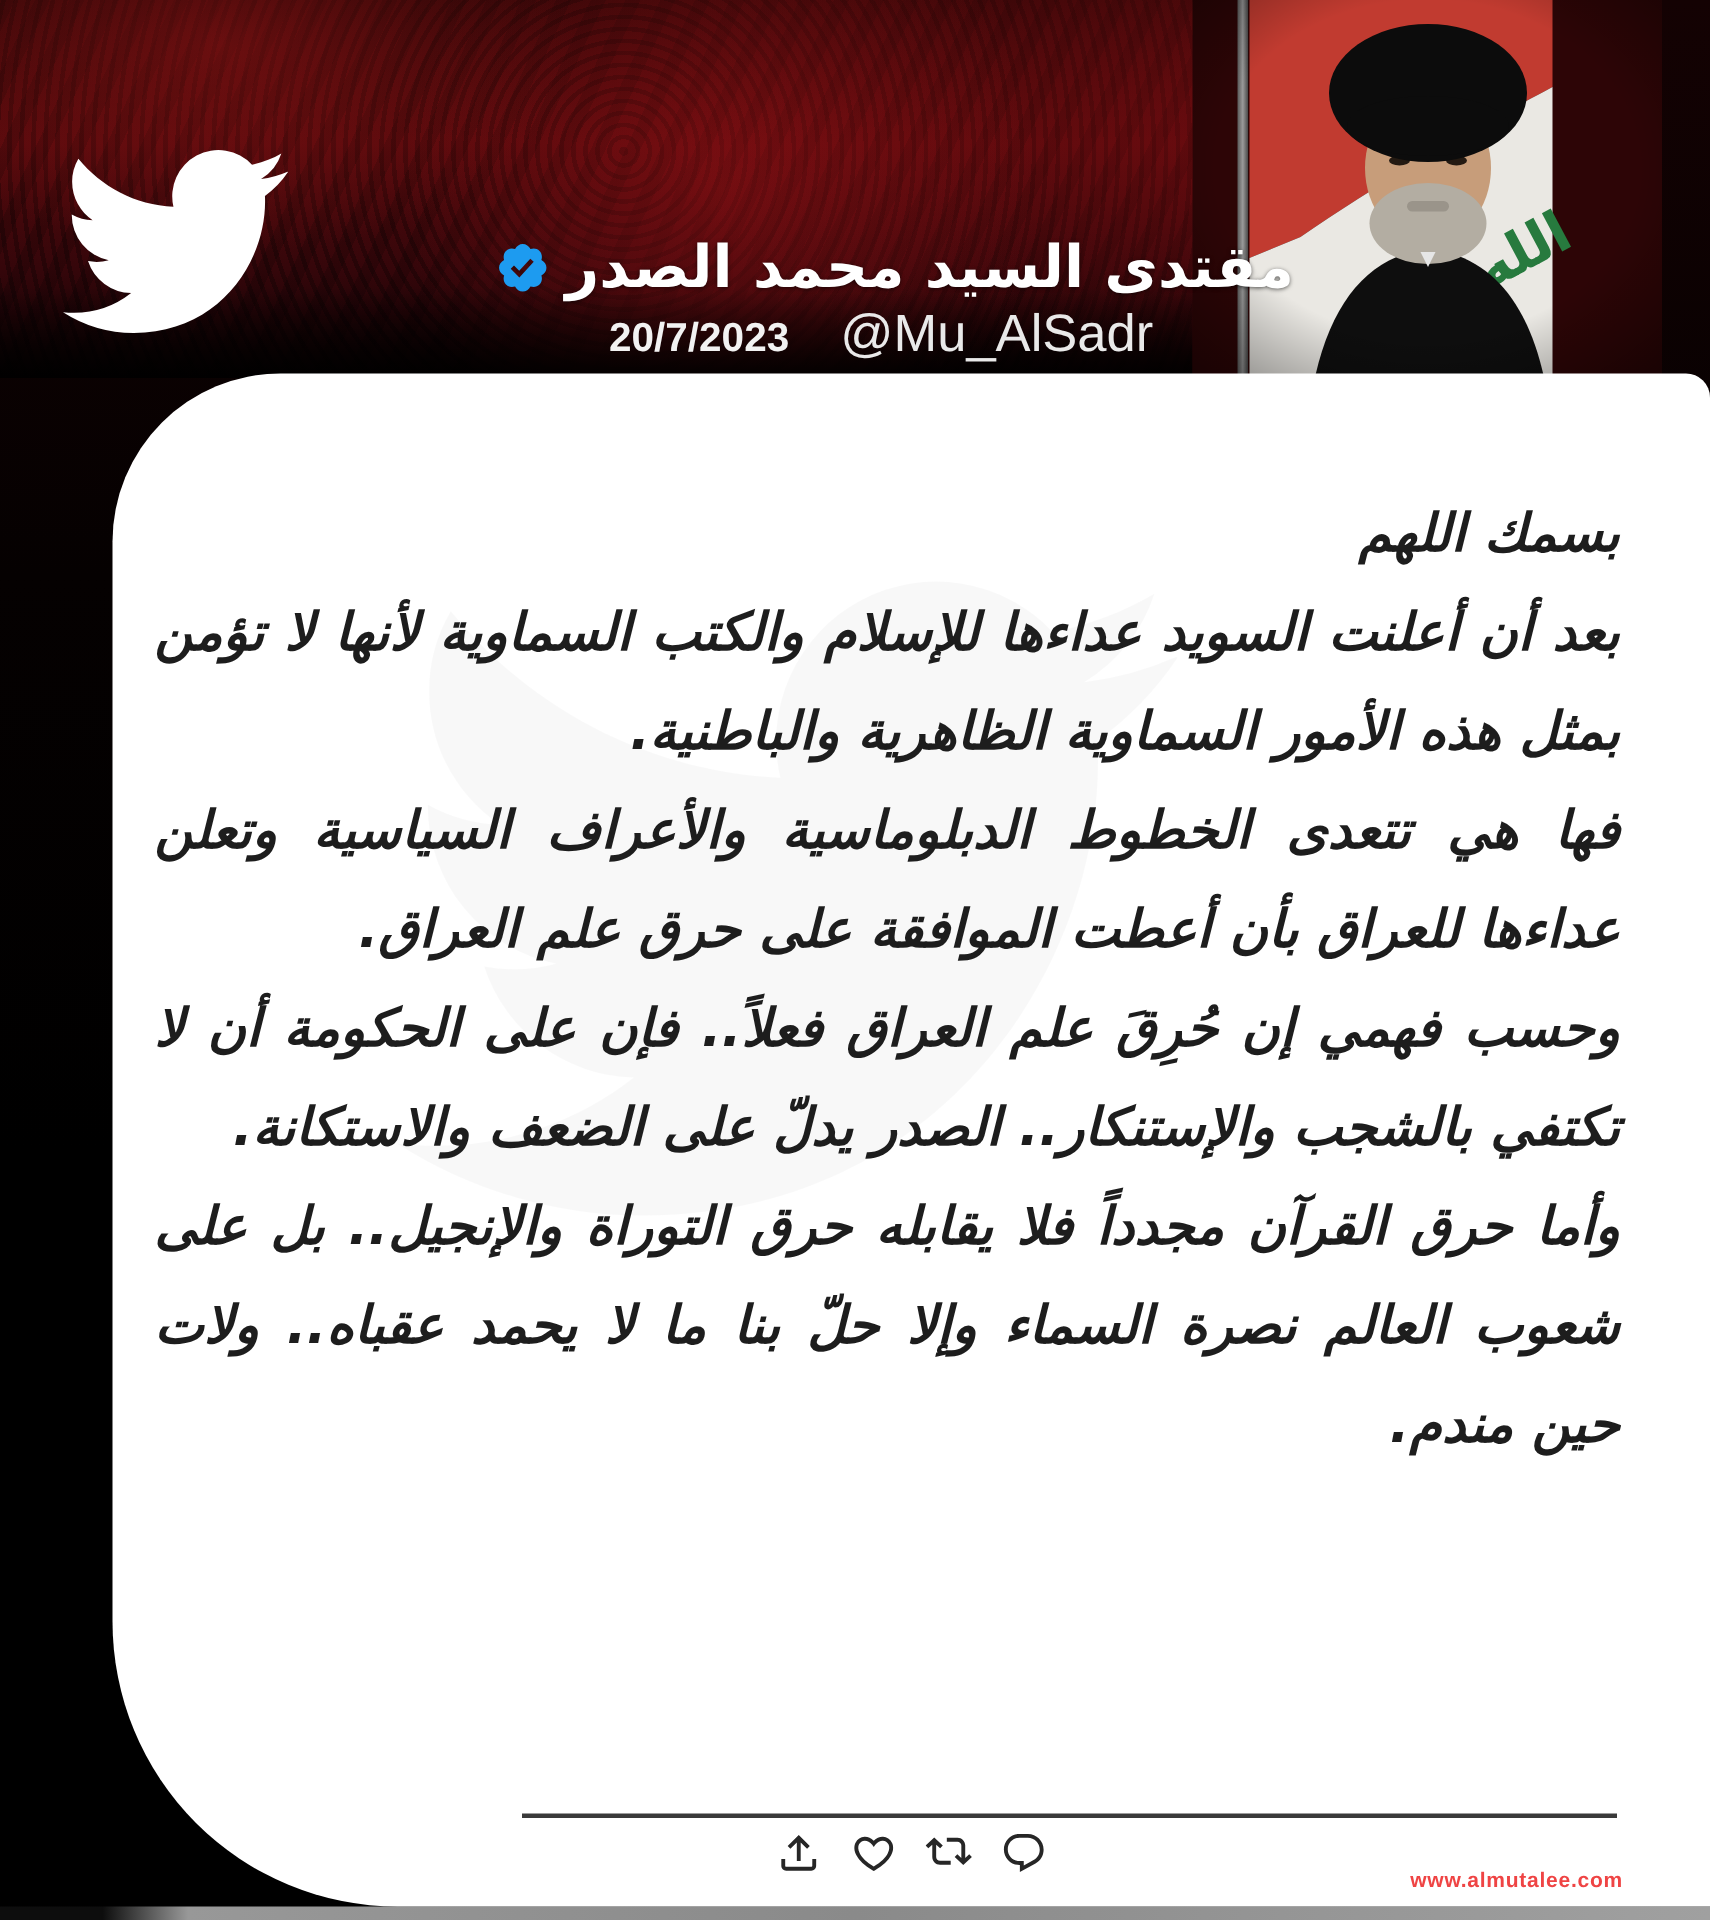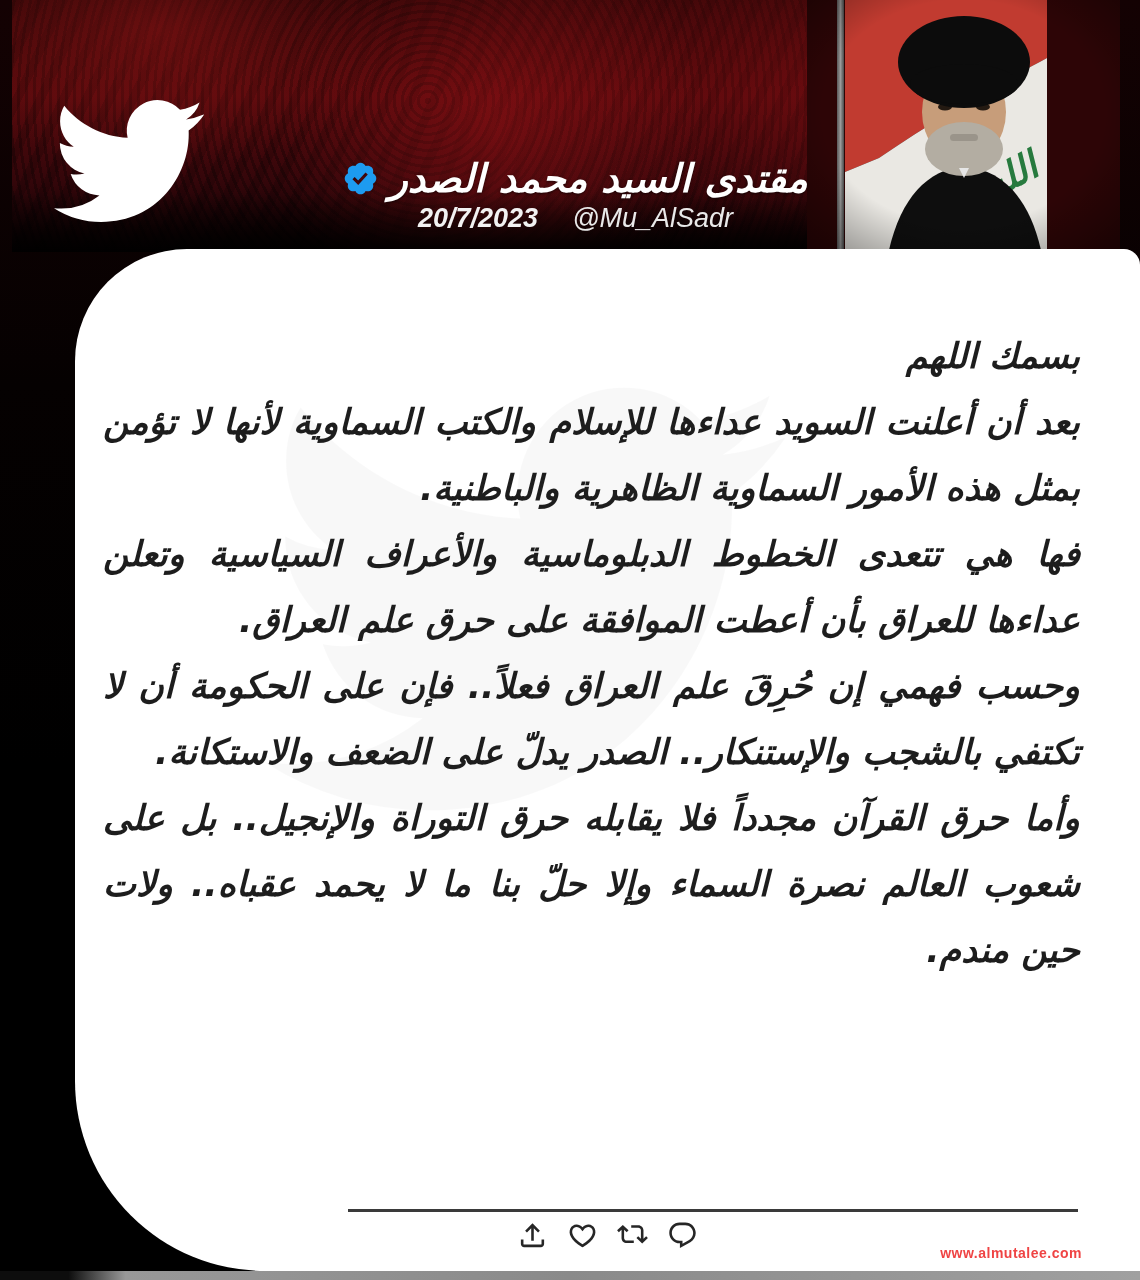--- a/index.html
+++ b/index.html
@@ -3,42 +3,41 @@
 <meta charset="utf-8">
 <style>
   html,body{margin:0;padding:0;background:#000;}
   .canvas{
     position:relative;width:1140px;height:1280px;overflow:hidden;
     background:linear-gradient(180deg,#140203 0%,#050101 30%,#000 60%);
     font-family:"DejaVu Sans","Liberation Sans",sans-serif;
   }
   
   .header{
-    position:absolute;left:12px;top:0;width:924px;height:252px;
+    position:absolute;left:0;top:0;width:924px;height:252px;
     background:
       radial-gradient(ellipse 340px 200px at 16% 12%, rgba(150,22,22,.50), transparent 70%),
       radial-gradient(ellipse 300px 340px at 52% 50%, rgba(165,20,24,.45), transparent 70%),
       radial-gradient(ellipse 500px 280px at 88% 28%, rgba(130,14,18,.45), transparent 75%),
       repeating-radial-gradient(circle at 45% 40%, rgba(0,0,0,.28) 0 3px, transparent 3px 8px),
       repeating-linear-gradient(115deg, rgba(0,0,0,.18) 0 9px, transparent 9px 21px),
       linear-gradient(180deg,#330607 0%,#55090c 38%,#34060a 72%,#0b0102 100%);
-    font-style: italic;
   }
   .header::after{
     content:"";position:absolute;left:0;bottom:0;width:100%;height:60px;
     background:linear-gradient(180deg,transparent,rgba(0,0,0,.92));
   }
   .bird-logo{position:absolute;left:26px;top:86px;width:182px;height:150px;z-index:3;}
   .name-row{position:absolute;left:330px;top:156px;display:flex;align-items:center;gap:10px;z-index:4;}
   .verified{width:37px;height:37px;flex:0 0 auto;}
   .display-name{color:#fff;font-size:39px;font-weight:700;letter-spacing:.5px;direction:rtl;
     text-shadow:0 1px 3px rgba(0,0,0,.6);white-space:nowrap;}
   .meta-row{position:absolute;left:406px;top:203px;display:flex;align-items:baseline;gap:34px;z-index:4;}
   .tweet-date{color:#f2f2f2;font-size:27px;font-weight:700;font-family:"Liberation Sans",sans-serif;}
-  .tweet-handle{color:#e9e9e9;font-size:27px;font-weight:400;font-family:"Liberation Sans",sans-serif;}
+  .tweet-handle{color:#e9e9e9;font-size:35px;font-weight:400;font-family:"Liberation Sans",sans-serif;}
   
   .photo{position:absolute;left:795px;top:0;width:313px;height:250px;z-index:2;
     background:
       radial-gradient(ellipse 200px 160px at 75% 30%, rgba(150,20,22,.55), transparent 75%),
       repeating-radial-gradient(circle at 60% 45%, rgba(0,0,0,.3) 0 3px, transparent 3px 7px),
       linear-gradient(180deg,#3a0607 0%,#4d080a 45%,#24040устой6 100%);
     background-color:#2d0506;}
   .photo svg{display:block;}
   
   .card{

